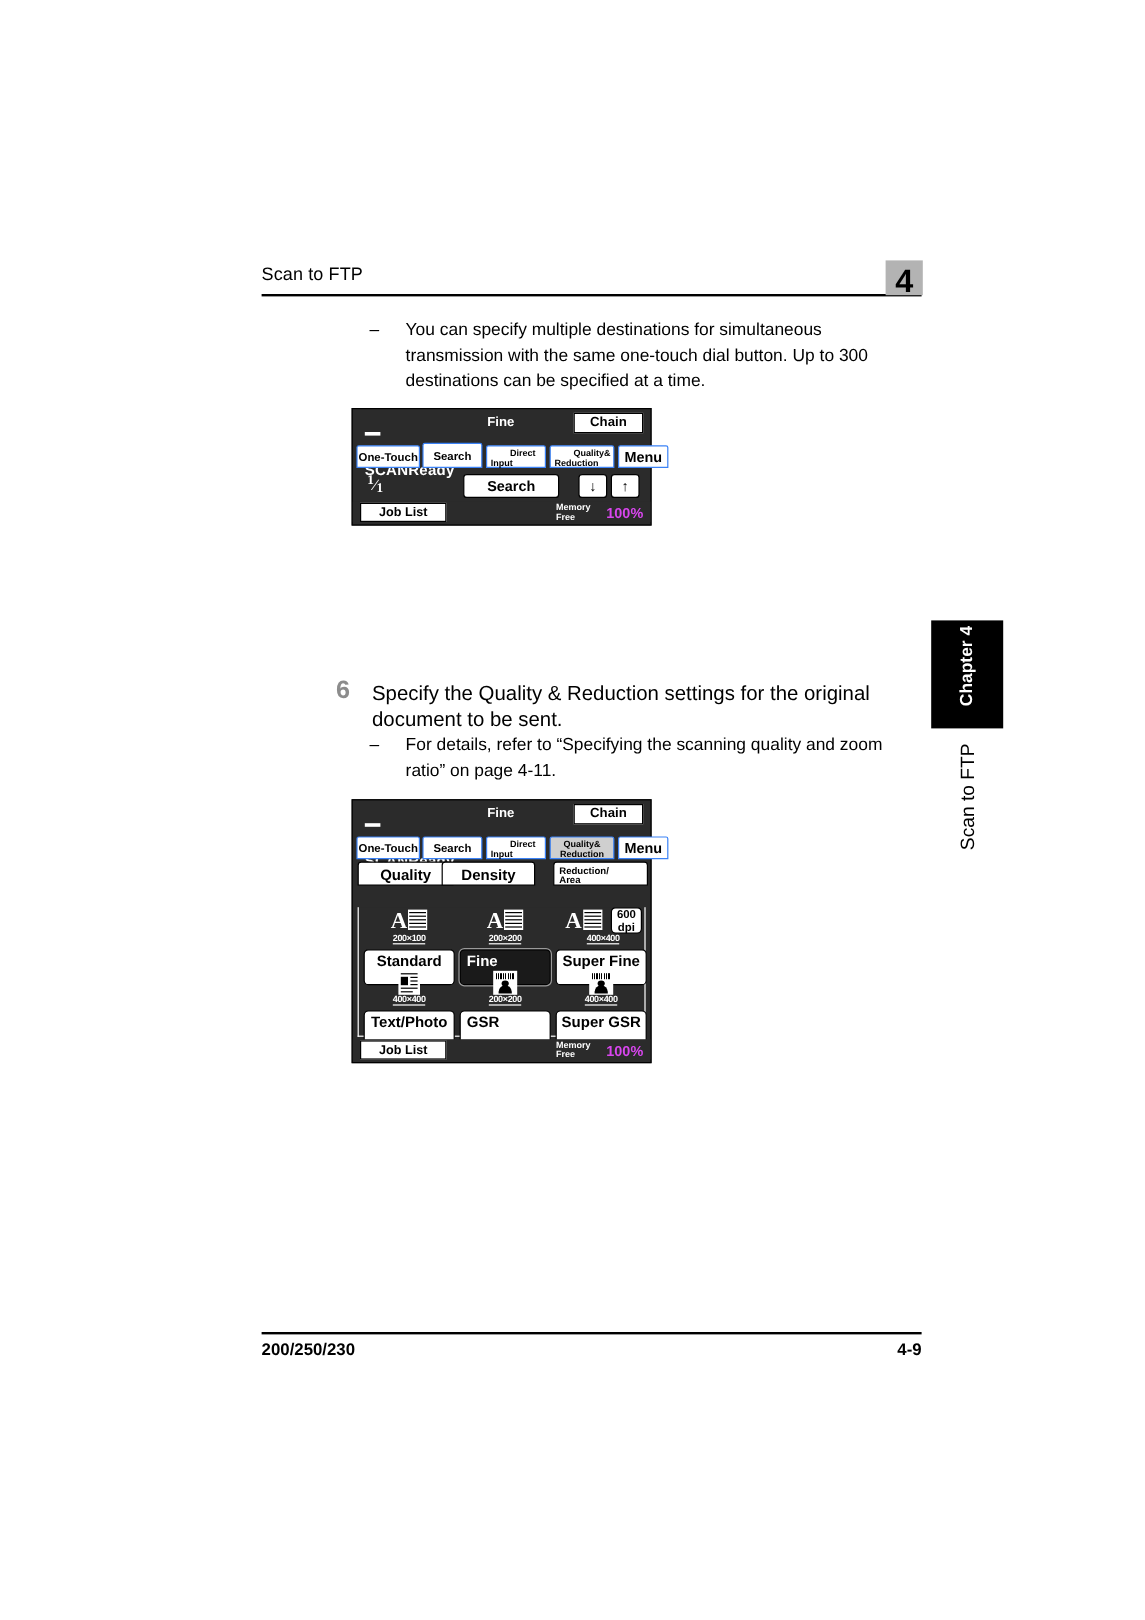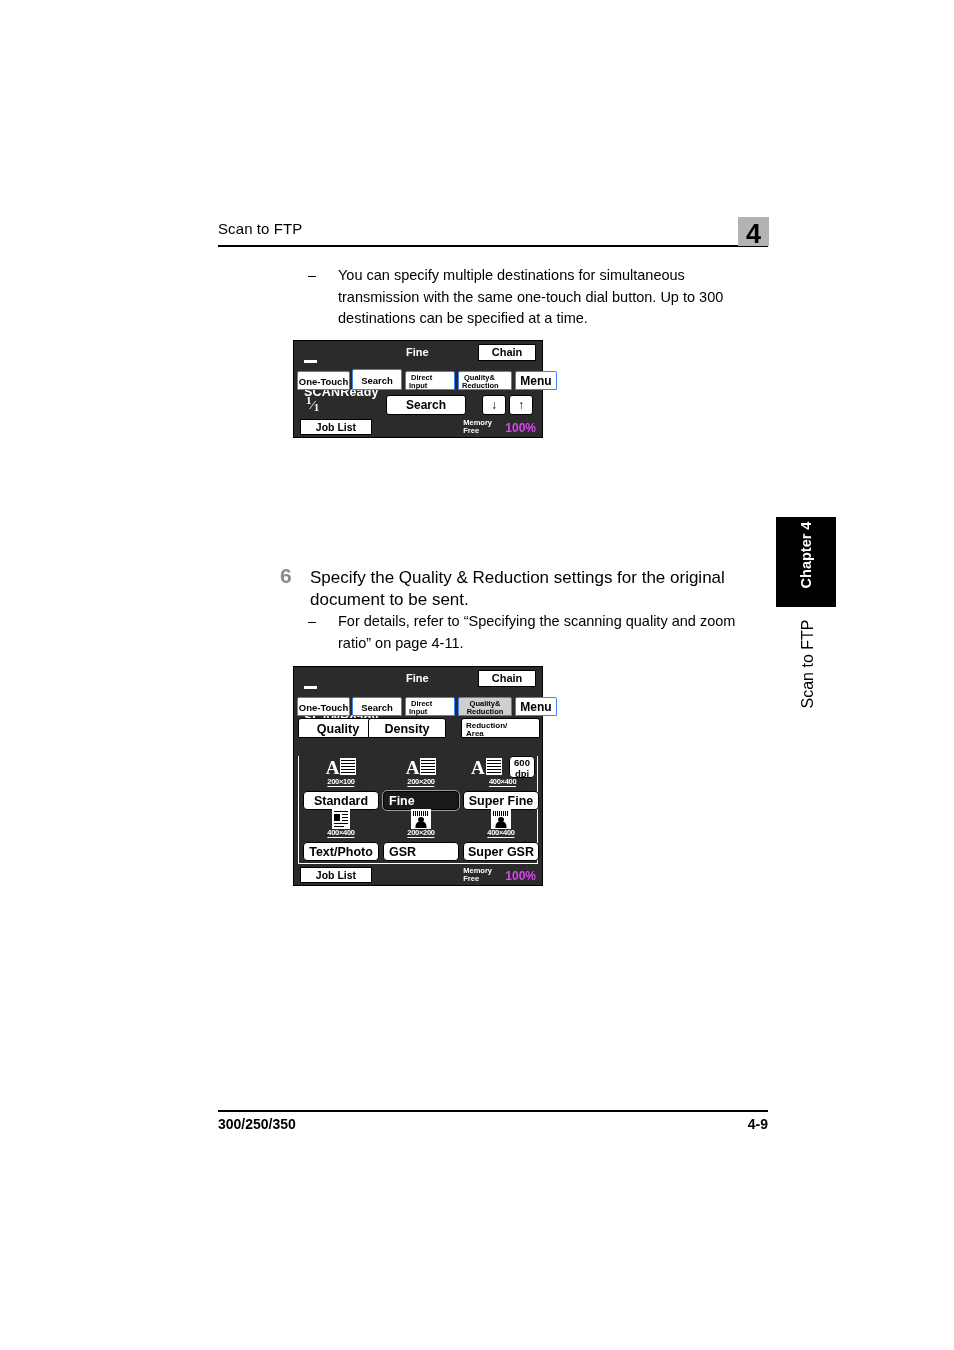--- a/index.html
+++ b/index.html
@@ -57,21 +57,21 @@
   }
 
   
   .tabrow{position:relative;height:21px;margin:0 3px;}
   .tab{
     position:absolute;top:0;height:19px;background:#fff;color:#000;
     border:1px solid #3b82f6;border-radius:2px 2px 0 0;
     text-align:center;box-sizing:border-box;
   }
   .tab .t1{display:block;font-size:9.5px;font-weight:bold;line-height:19px;}
-  .tab.two .t1{font-size:7.5px;line-height:9px;padding-top:1px;text-align:left;padding-left:5px;}
+  .tab.two .t1{font-size:7.5px;line-height:9px;padding-top:1px;text-align:left;padding-left:19px;}
   .tab.two .t2{display:block;font-size:7.5px;font-weight:bold;line-height:8px;text-align:left;padding-left:3px;}
   .tab.active{background:#fff;height:21px;z-index:3;}
   .tab.dim{background:#cfcfcf;}
   .tab.big .t1{font-size:12px;line-height:19px;}
 
   
   .lcd-body{
     position:relative;margin:0 4px;background:#2b2b2b;
     border:2px dotted #fff;box-sizing:border-box;
   }
@@ -150,21 +150,21 @@
     display:inline-block;width:20px;height:20px;background:#fff;position:relative;
     vertical-align:top;overflow:hidden;
   }
   .glyph-photo .sky{position:absolute;left:2px;right:2px;top:2px;height:5px;
      background:repeating-linear-gradient(90deg,#000 0 1px,#fff 1px 2px);}
   .glyph-photo .head{position:absolute;left:50%;transform:translateX(-50%);top:8px;
      width:6px;height:5px;border-radius:50%;background:#000;}
   .glyph-photo .body{position:absolute;left:50%;transform:translateX(-50%);top:12px;
      width:11px;height:7px;border-radius:6px 6px 0 0;background:#000;}
   .qbtn{
-    position:absolute;top:33px;width:76px;height:19px;background:#fff;color:#000;
+    position:absolute;top:33px;width:76px;height:30px;background:#fff;color:#000;
     border:1px solid #000;border-radius:4px;font-size:12.5px;font-weight:bold;
     line-height:19px;text-align:center;box-sizing:border-box;
   }
   .qbtn.sel{background:#1a1a1a;color:#fff;border:1px solid #000;outline:1px solid #9a9a9a;}
   .btn-dpi{
     position:absolute;right:2px;top:0px;width:26px;height:22px;background:#fff;
     border:1px solid #000;border-radius:4px;color:#000;font-size:9.5px;font-weight:bold;
     text-align:center;line-height:10.5px;padding-top:1px;box-sizing:border-box;
   }
 
@@ -385,16 +385,16 @@
   </div>
 
   <div class="sidetab">
     <span>Chapter 4</span>
   </div>
   <div class="sidelabel">
     <span>Scan to FTP</span>
   </div>
 
   <div class="ftr-rule"></div>
-  <div class="ftr-left">300/250/350</div>
+  <div class="ftr-left">200/250/230</div>
   <div class="ftr-right">4-9</div>
 
 </div>
 
 </body></html>

